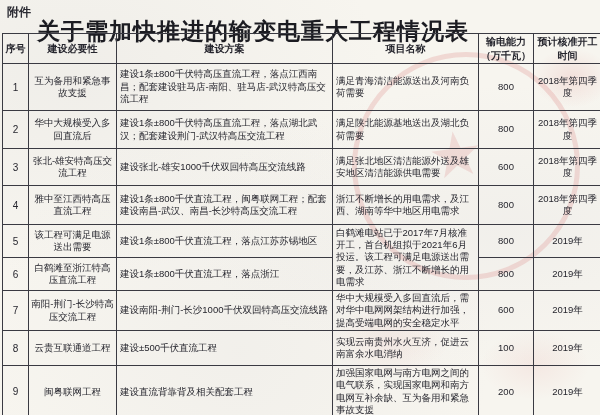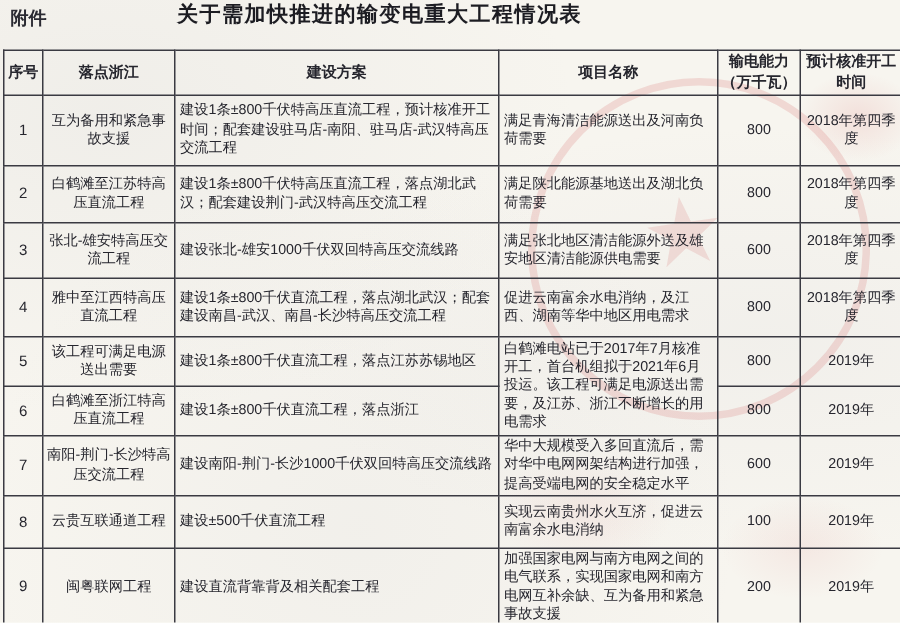--- a/index.html
+++ b/index.html
@@ -11,22 +11,22 @@
       radial-gradient(ellipse at 40% 85%, rgba(170,170,180,0.07), transparent 50%),
       #f7f5ef;
     font-family:"Liberation Sans", sans-serif;
     color:#26262e;
   }
   .attachment {
     position:absolute; top:4px; left:7px;
     font-size:12px; font-weight:bold; color:#2a2a32;
   }
   .title {
-    position:absolute; top:1px; left:0; width:506px;
-    text-align:center; font-size:14px; font-weight:bold;
+    position:absolute; top:16px; left:0; width:506px;
+    text-align:center; font-size:23px; font-weight:bold;
     letter-spacing:1px; color:#1c1c22;
   }
   table.doc-table {
     position:absolute; top:33px; left:2px; width:599px;
     border-collapse:collapse; table-layout:fixed;
     background:transparent;
   }
   .doc-table th, .doc-table td {
     border:1px solid #3a3a42;
     font-size:9.5px; line-height:1.3;
@@ -82,55 +82,55 @@
       <col style="width:26px">
         <col style="width:88px">
         <col style="width:216px">
       <col style="width:146px">
         <col style="width:55px">
         <col style="width:68px">
     </colgroup>
     <tbody>
         <tr style="height:29px">
       <th>序号</th>
-      <th>落点浙江</th>
+      <th>建设必要性</th>
       <th>建设方案</th>
       <th>项目名称</th>
       <th>输电能力（万千瓦）</th>
       <th>预计核准开工时间</th>
     </tr>
     <tr style="height:47px">
       <td class="num">1</td>
       <td>互为备用和紧急事故支援</td>
-      <td class="left">建设1条±800千伏特高压直流工程，预计核准开工时间；配套建设驻马店-南阳、驻马店-武汉特高压交流工程</td>
+      <td class="left">建设1条±800千伏特高压直流工程，落点江西南昌；配套建设驻马店-南阳、驻马店-武汉特高压交流工程</td>
       <td class="left">满足青海清洁能源送出及河南负荷需要</td>
       <td>800</td>
       <td>2018年第四季度</td>
     </tr>
     <tr style="height:38px">
       <td class="num">2</td>
-      <td>白鹤滩至江苏特高压直流工程</td>
+      <td>华中大规模受入多回直流后</td>
       <td class="left">建设1条±800千伏特高压直流工程，落点湖北武汉；配套建设荆门-武汉特高压交流工程</td>
       <td class="left">满足陕北能源基地送出及湖北负荷需要</td>
       <td>800</td>
       <td>2018年第四季度</td>
     </tr>
     <tr style="height:37px">
       <td class="num">3</td>
       <td>张北-雄安特高压交流工程</td>
       <td class="left">建设张北-雄安1000千伏双回特高压交流线路</td>
       <td class="left">满足张北地区清洁能源外送及雄安地区清洁能源供电需要</td>
       <td>600</td>
       <td>2018年第四季度</td>
     </tr>
     <tr style="height:39px">
       <td class="num">4</td>
       <td>雅中至江西特高压直流工程</td>
-      <td class="left">建设1条±800千伏直流工程，落点湖北武汉；配套建设南昌-武汉、南昌-长沙特高压交流工程</td>
-      <td class="left">促进云南富余水电消纳，及江西、湖南等华中地区用电需求</td>
+      <td class="left">建设1条±800千伏直流工程，闽粤联网工程；配套建设南昌-武汉、南昌-长沙特高压交流工程</td>
+      <td class="left">浙江不断增长的用电需求，及江西、湖南等华中地区用电需求</td>
       <td>800</td>
       <td>2018年第四季度</td>
     </tr>
     <tr style="height:33px">
       <td class="num">5</td>
       <td>该工程可满足电源送出需要</td>
       <td class="left">建设1条±800千伏直流工程，落点江苏苏锡地区</td>
       <td class="left" rowspan="2">白鹤滩电站已于2017年7月核准开工，首台机组拟于2021年6月投运。该工程可满足电源送出需要，及江苏、浙江不断增长的用电需求</td>
       <td>800</td>
       <td>2019年</td>

